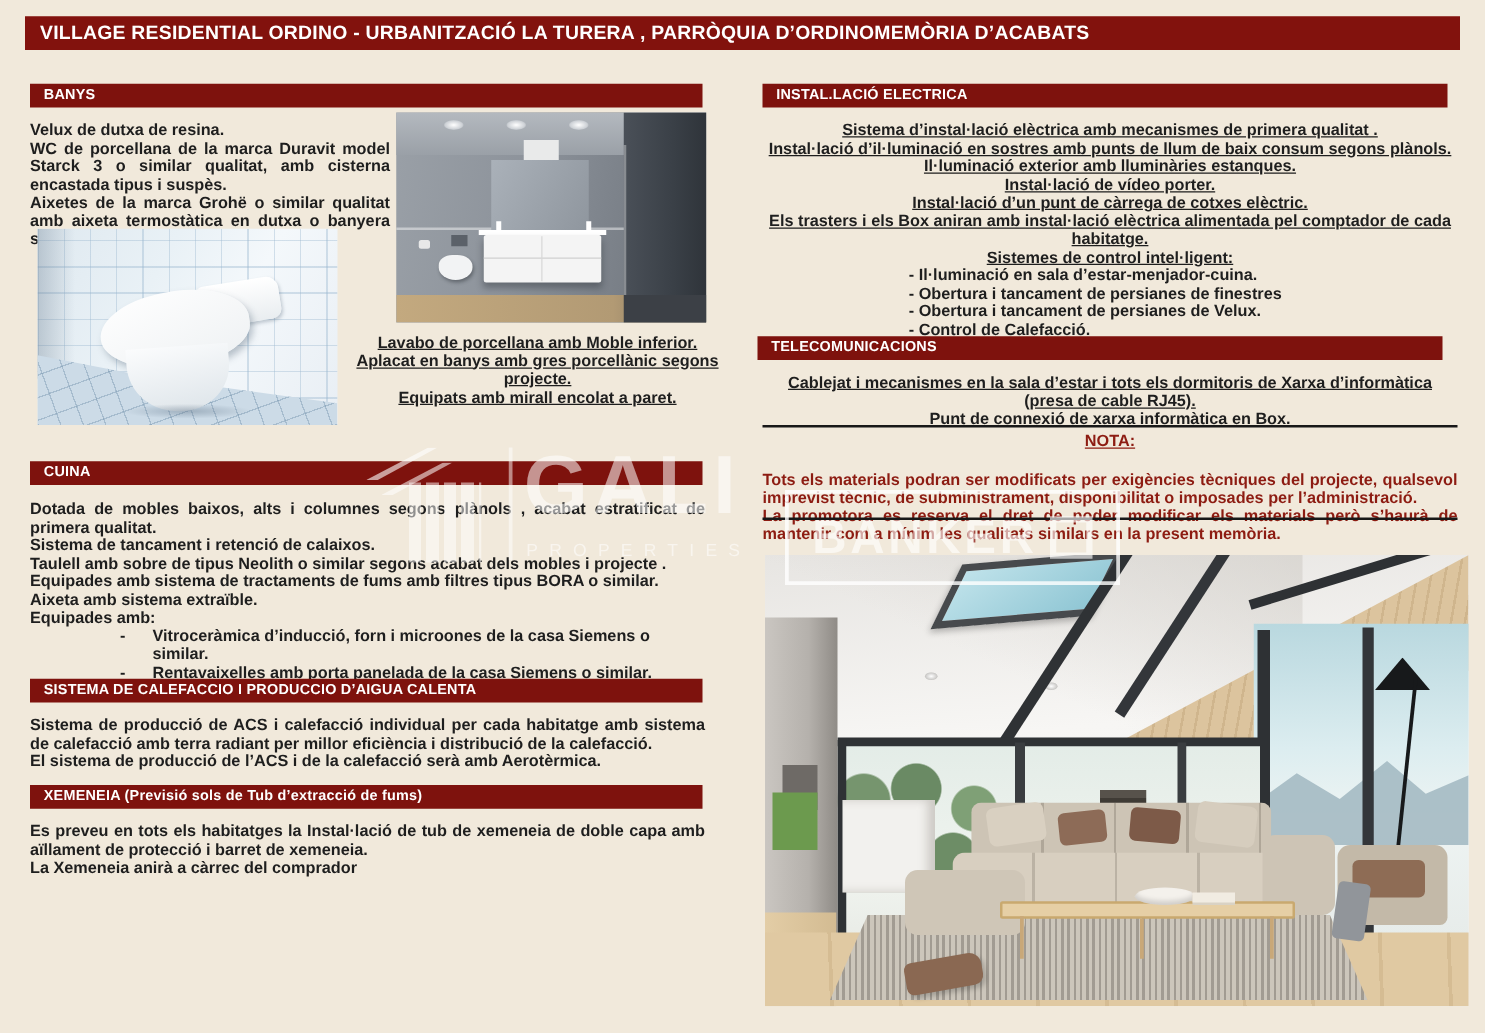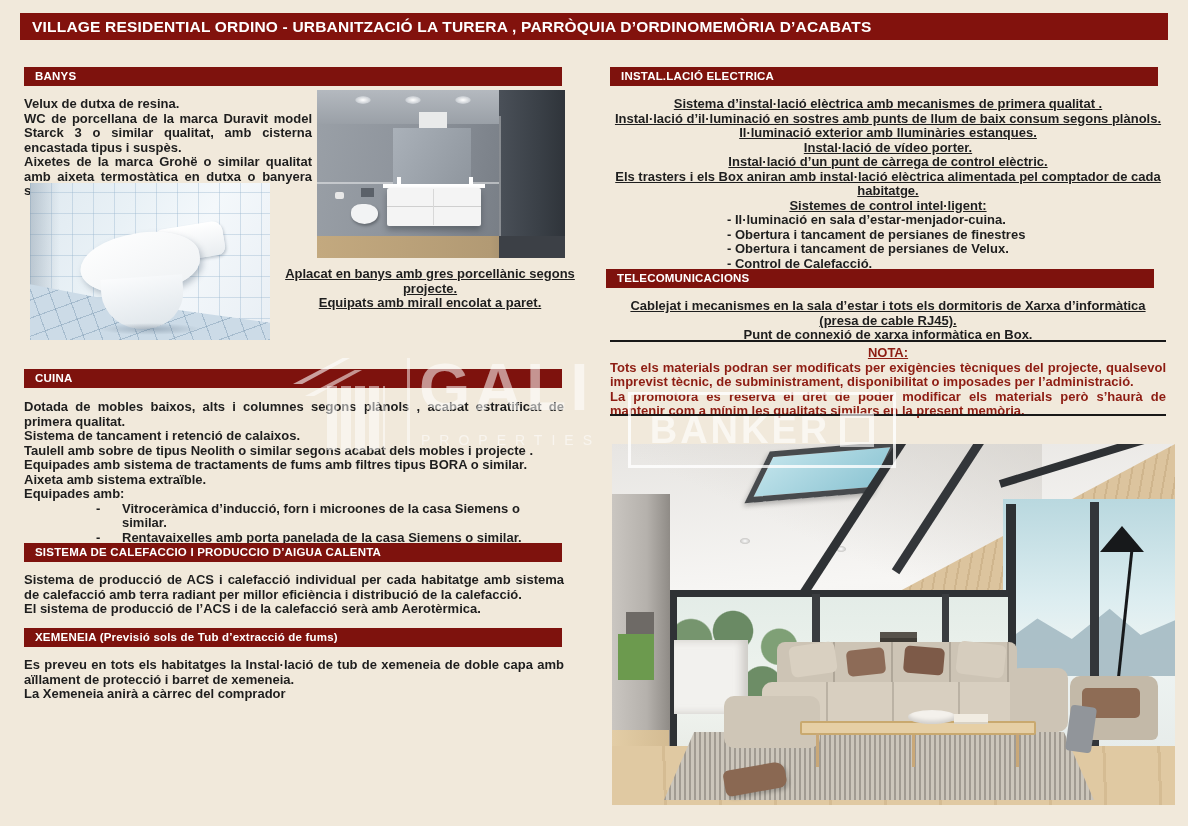--- a/index.html
+++ b/index.html
@@ -18,21 +18,21 @@
   
   .txt{position:absolute;color:#1e1e1e;font-weight:700;font-size:13px;line-height:14.5px;text-align:justify;}
   .txt p{margin:0;}
   .txt .nj{text-align:center;text-decoration:underline;}
   .bullets{margin:0;padding:0;list-style:none;text-align:left;}
   .bullets li{position:relative;padding-left:98px;}
   .bullets .dash{position:absolute;left:72px;top:0;}
   .subitems p{padding-left:117px;text-align:left;}
   .hline{position:absolute;height:0;border-top:2px solid #181818;}
   .nota{color:#8d1c12;}
-  .nota .nlabel{margin-bottom:0;}
+  .nota .nlabel{margin-bottom:16px;}
 
   
   .photo{position:absolute;overflow:hidden;}
   .photo *{position:absolute;}
 
   
   .ph-toilet{left:30px;top:183px;width:240px;height:157px;background:linear-gradient(120deg,#dfe9f0 0%,#e9f1f6 35%,#f4f8fb 60%,#e8eef4 100%);}
   .tl-grid{left:0;top:0;right:0;bottom:0;
     background-image:repeating-linear-gradient(0deg,rgba(150,180,205,.38) 0 1px,rgba(0,0,0,0) 1px 21px),
                      repeating-linear-gradient(90deg,rgba(150,180,205,.38) 0 1px,rgba(0,0,0,0) 1px 21px);}
@@ -187,20 +187,21 @@
     <div class="vn-soap1"></div>
     <div class="vn-soap2"></div>
     <div class="vn-flush"></div>
     <div class="vn-wc"></div>
     <div class="vn-tp"></div>
     <div class="vn-floor"></div>
     <div class="vn-drain"></div>
   </div>
 
   <div class="txt" style="left:280px;top:267px;width:300px;">
+    <p class="nj">Lavabo de porcellana  amb Moble inferior.</p>
     <p class="nj">Aplacat en banys amb gres porcellànic segons projecte.</p>
     <p class="nj">Equipats amb mirall encolat a paret.</p>
   </div>
 
   <div class="bar" style="left:24px;top:369px;width:538px;">
     <span>CUINA</span>
   </div>
   <div class="txt" style="left:24px;top:400px;width:540px;">
     <p>Dotada de mobles baixos, alts i columnes segons plànols , acabat estratificat de primera qualitat.</p>
     <p>Sistema de tancament i retenció de calaixos.</p>
@@ -232,21 +233,21 @@
   </div>
 
   <div class="bar" style="left:610px;top:67px;width:548px;">
     <span>INSTAL.LACIÓ ELECTRICA</span>
   </div>
   <div class="txt" style="left:610px;top:97px;width:556px;">
     <p class="nj">Sistema d’instal·lació elèctrica amb mecanismes de primera qualitat .</p>
     <p class="nj">Instal·lació d’il·luminació en sostres amb punts de llum de baix consum segons plànols.</p>
     <p class="nj">Il·luminació exterior amb lluminàries estanques.</p>
     <p class="nj">Instal·lació de vídeo porter.</p>
-    <p class="nj">Instal·lació d’un punt de càrrega de control elèctric.</p>
+    <p class="nj">Instal·lació d’un punt de càrrega de cotxes elèctric.</p>
     <p class="nj">Els trasters i els Box aniran amb instal·lació elèctrica alimentada pel comptador de cada habitatge.</p>
     <p class="nj">Sistemes de control intel·ligent:</p>
     <div class="subitems">
       <p>- Il·luminació en sala d’estar-menjador-cuina.</p>
       <p>- Obertura i tancament de persianes de finestres</p>
       <p>- Obertura i tancament de persianes de Velux.</p>
       <p>- Control de Calefacció.</p>
     </div>
   </div>
 

